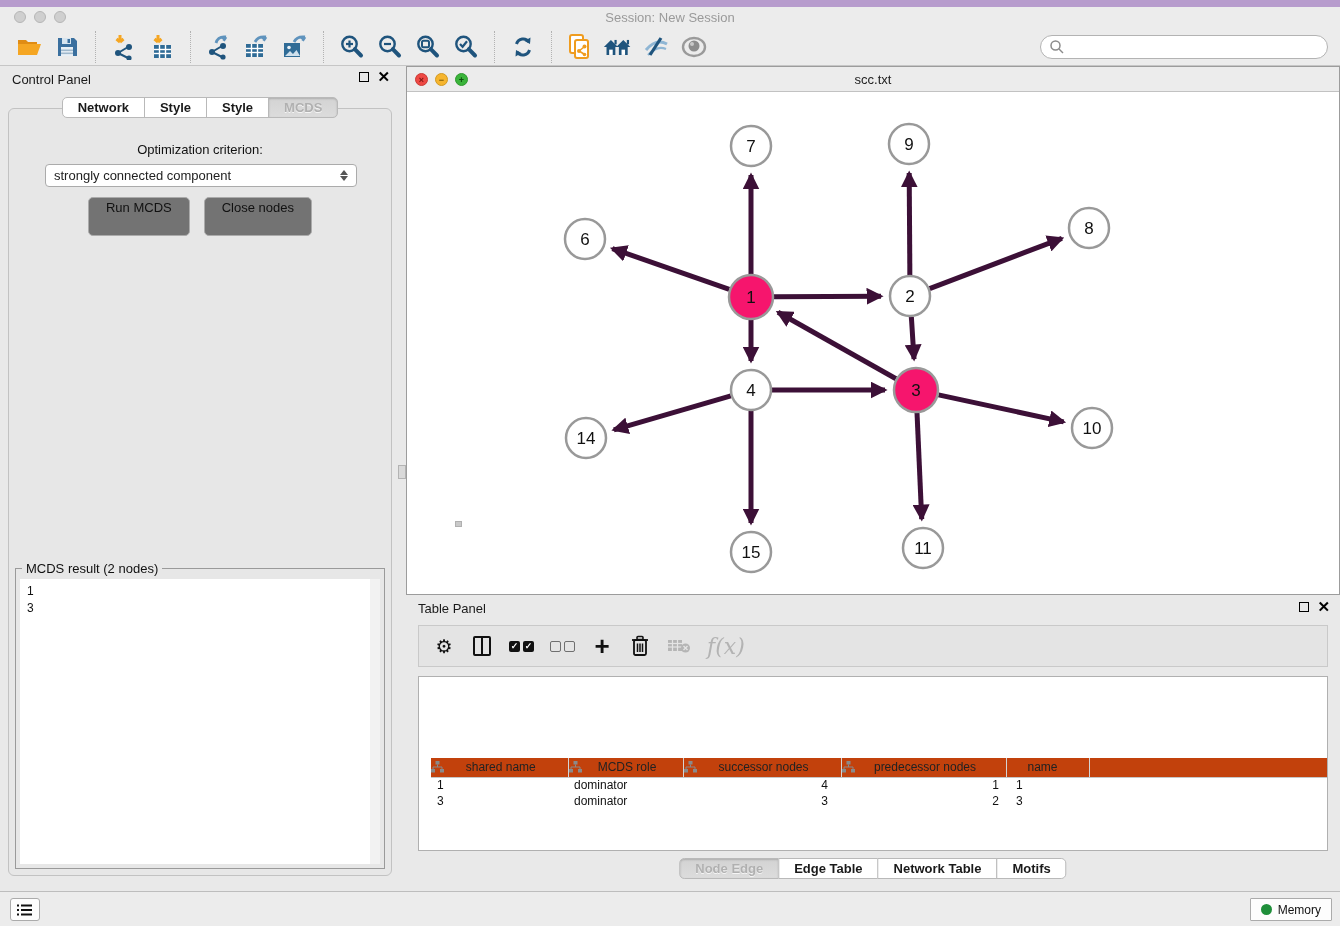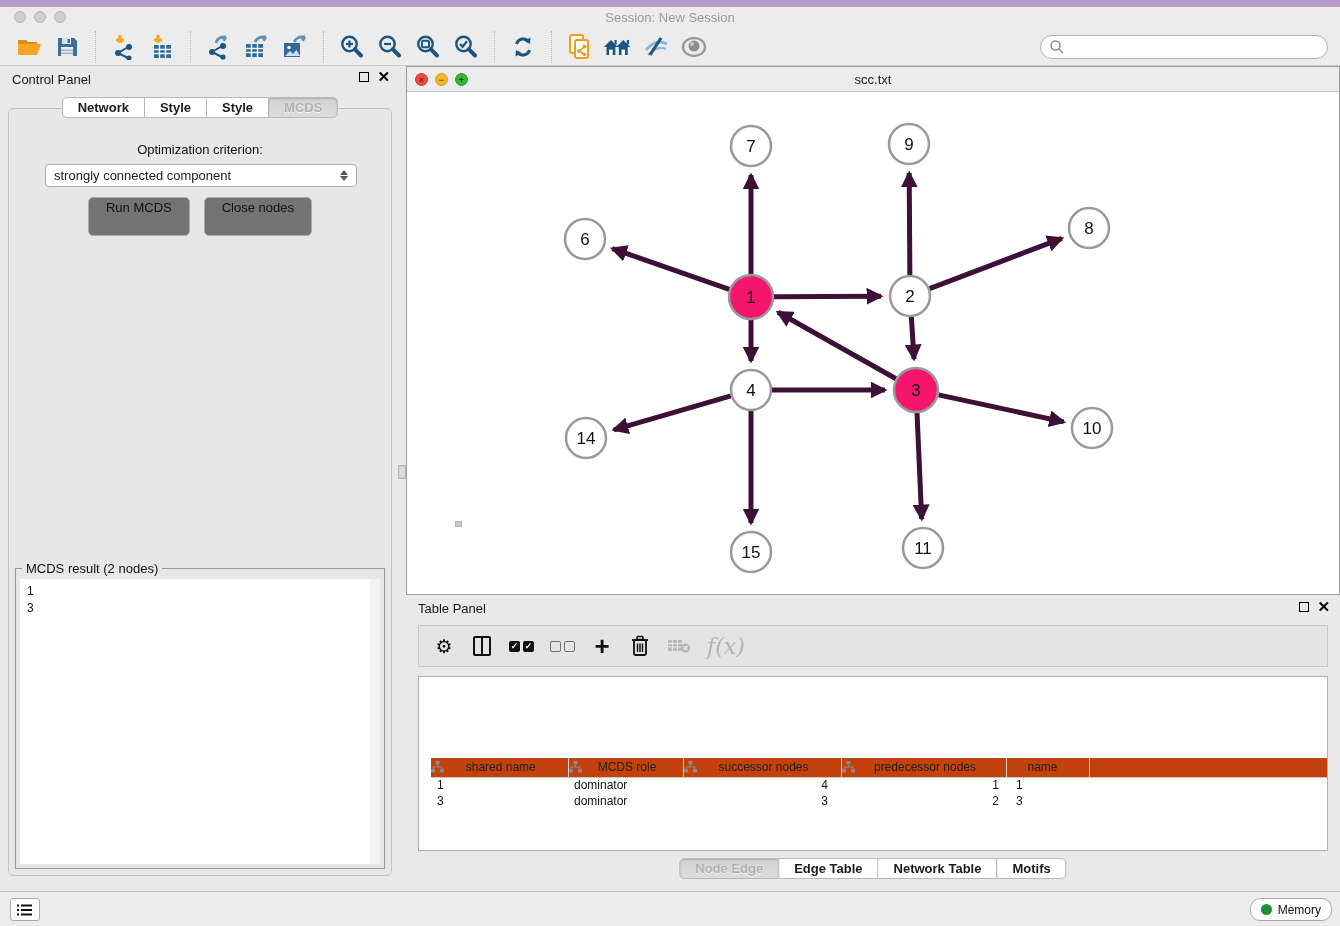--- a/index.html
+++ b/index.html
@@ -88,21 +88,21 @@
   .data-table td.num-r { text-align:right; padding-right:13px; }
   .data-table td.num-r2 { text-align:right; padding-right:7px; }
   .data-table td.name-c { padding-left:10px; }
 
   .tp-tabs { position:absolute; left:50%; transform:translateX(-50%); top:263px; }
   .tp-head-icons { position:absolute; right:10px; top:6px; display:flex; gap:8px; align-items:center; }
 
   
   .statusbar { position:absolute; left:0; top:891px; width:1340px; height:35px; background:#ececec; border-top:1px solid #bdbdbd; }
   .status-left-btn { position:absolute; left:10px; top:6px; width:30px; height:23px; background:#fdfdfd; border:1px solid #ababab; border-radius:3px; display:flex; align-items:center; justify-content:center; }
-  .memory-btn { position:absolute; right:8px; top:6px; height:23px; background:#fdfdfd; border:1px solid #ababab; border-radius:10px; display:flex; align-items:center; gap:6px; padding:0 10px; font-size:12px; color:#111; }
+  .memory-btn { position:absolute; right:8px; top:6px; height:23px; background:#fdfdfd; border:1px solid #ababab; border-radius:1px; display:flex; align-items:center; gap:6px; padding:0 10px; font-size:12px; color:#111; }
   .green-dot { width:11px; height:11px; border-radius:50%; background:#1f8f3a; }
 </style>
 </head>
 <body>
 
 <div class="app">
 
   <div class="purple-strip"></div>
   <div class="titlebar">
     <span class="traffic t1"></span>

